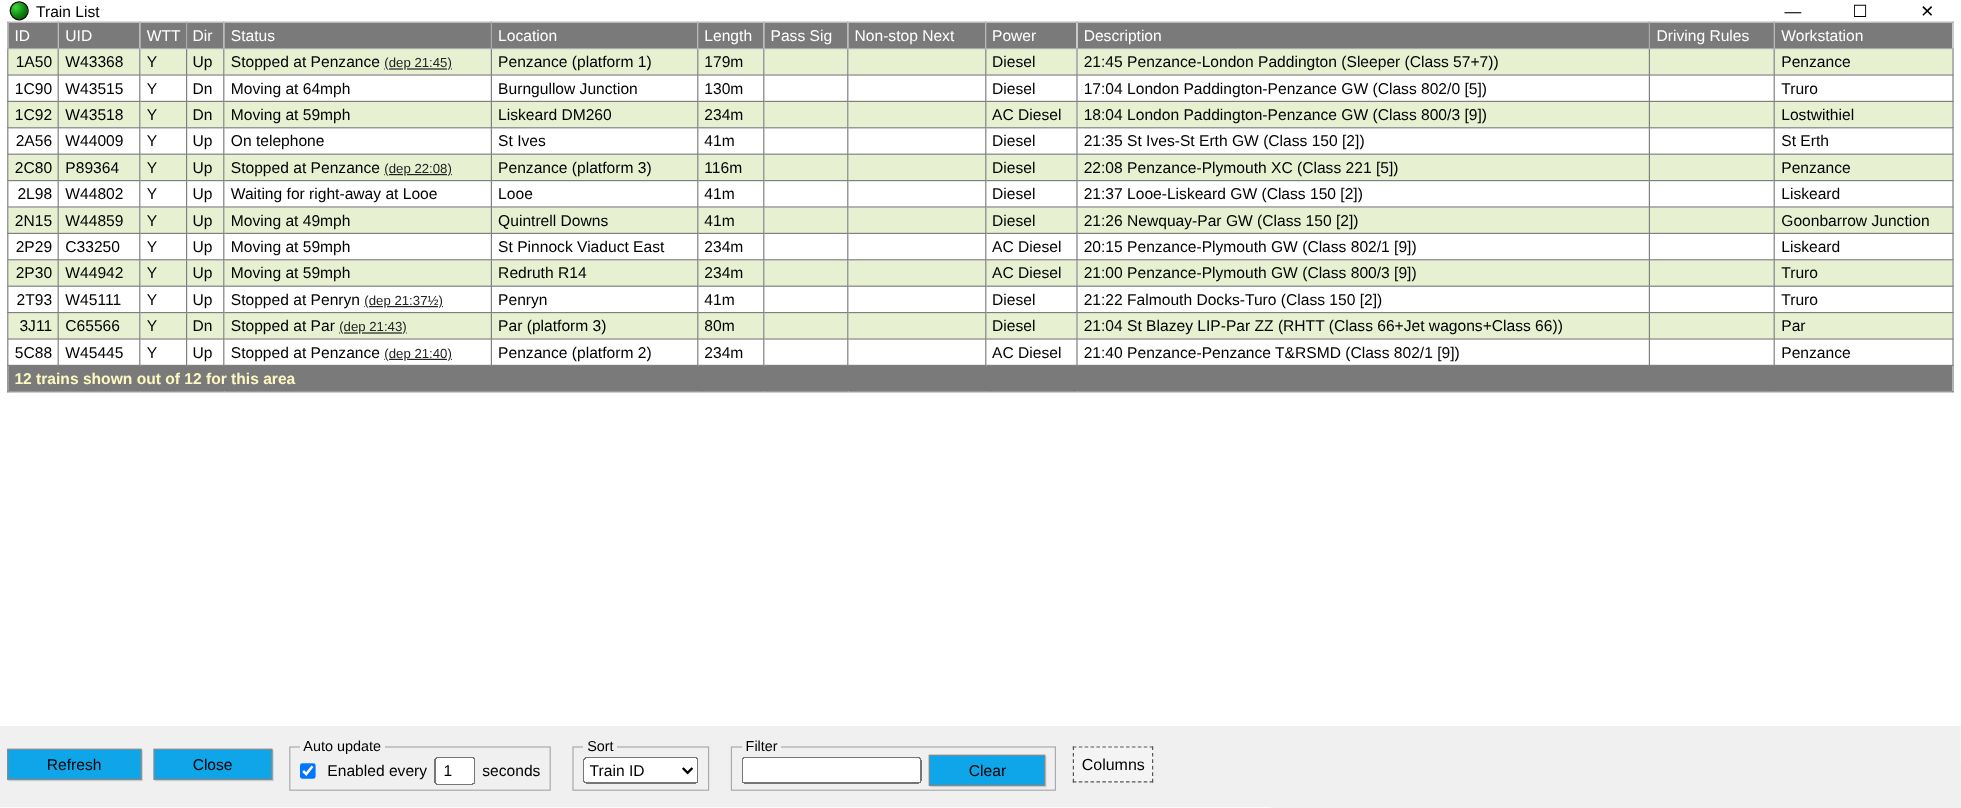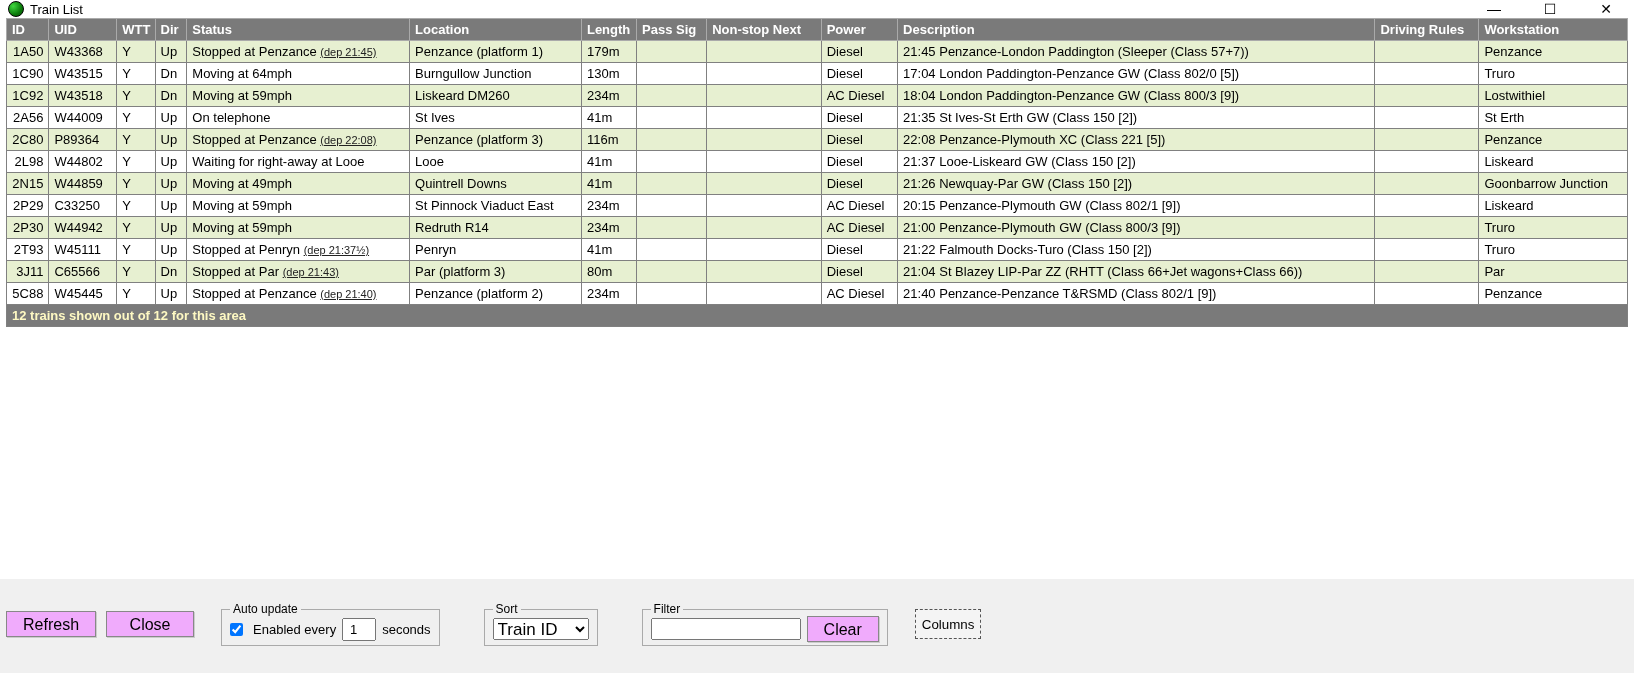--- a/index.html
+++ b/index.html
@@ -45,21 +45,21 @@
     flex-direction: column;
   }
   table.train-table {
     border-collapse: collapse;
     width: 100%;
     table-layout: fixed;
   }
   table.train-table th {
     background: #7a7a7a;
     color: #fff;
-    font-weight: bold;
+    font-weight: normal;
     text-align: left;
     padding: 3px 5px;
     border: 1px solid #aaa;
     white-space: nowrap;
     overflow: hidden;
   }
   table.train-table td {
     border: 1px solid #808080;
     padding: 2px 5px;
     white-space: nowrap;
@@ -80,51 +80,51 @@
   .bottom-bar {
     display: flex;
     align-items: center;
     gap: 10px;
     padding: 6px 6px 10px 6px;
     background: #f0f0f0;
     border-top: 0px solid #ccc;
     margin-top: auto;
   }
   button.ui-btn {
-    background: #f0abfc;
+    background: #0ea5e9;
     border: 1px solid #888;
-    padding: 4px 16px;
-    font-size: 16px;
+    padding: 4px 32px;
+    font-size: 13px;
     min-width: 88px;
     height: 26px;
     box-shadow: 1px 1px 0 #ccc;
   }
   fieldset.group {
     border: 1px solid #aaa;
     padding: 3px 8px 6px 8px;
-    margin: 17px;
+    margin: 4px;
     display: flex;
     align-items: center;
     gap: 6px;
     height: 44px;
   }
   fieldset.group legend {
     font-size: 12px;
     padding: 0 3px;
   }
   input[type=checkbox] { margin:0 4px 0 0; }
   input.spinner {
     width: 34px;
     text-align: right;
     padding: 2px;
     font-size:13px;
   }
   select.sort-select {
     width: 96px;
-    font-size: 17px;
+    font-size: 13px;
     height: 22px;
   }
   input.filter-input {
     width: 150px;
     height: 22px;
     font-size: 13px;
     padding: 2px 4px;
   }
   button.columns-btn {
     border: 1px dashed #555;

